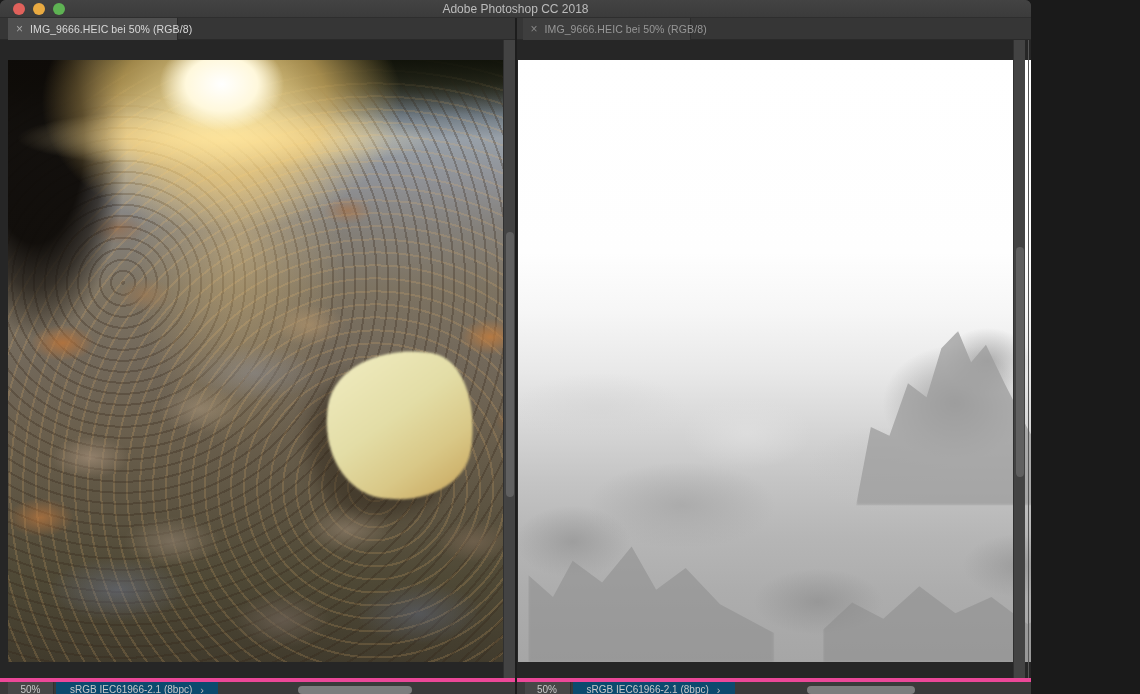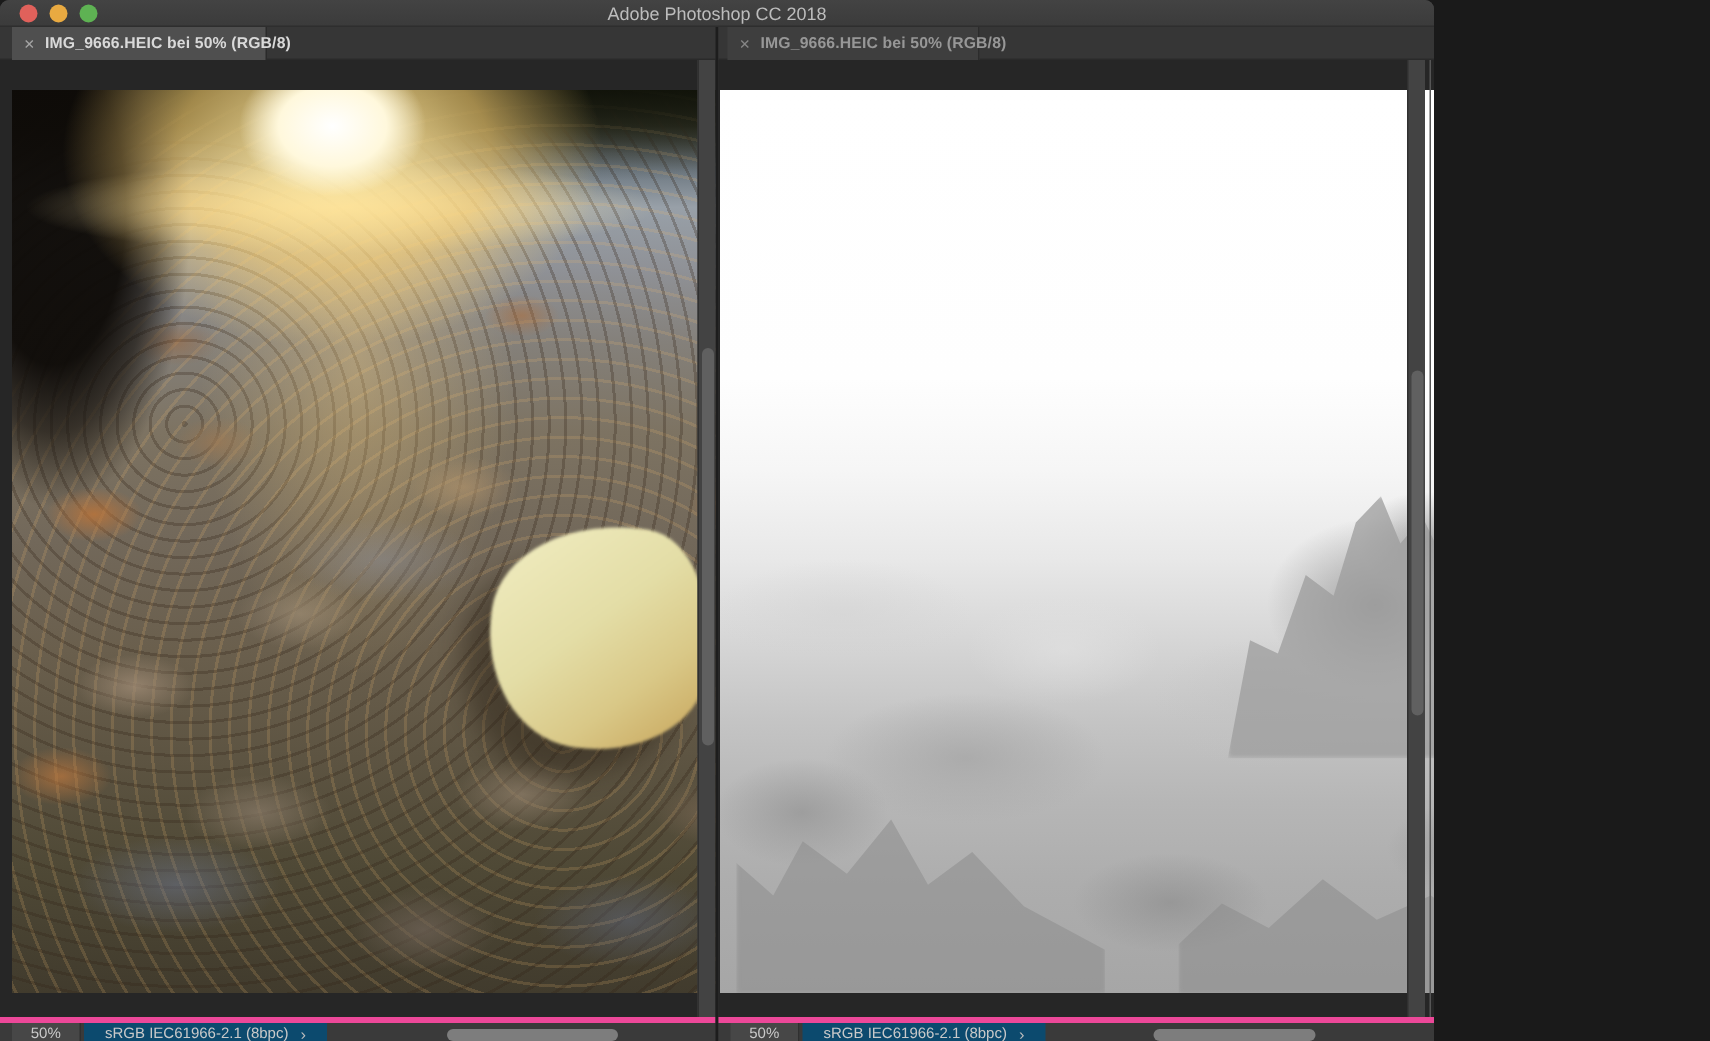--- a/index.html
+++ b/index.html
@@ -1,18 +1,18 @@
 <!DOCTYPE html>
 <html><head>
 <meta charset="utf-8">
 <style>
   html,body{margin:0;padding:0;background:#1a1a1a;}
   *{box-sizing:border-box;}
   .ps-window{
-    position:relative;width:956px;height:694px;
+    position:relative;width:1031px;height:694px;
     background:#3a3a3a;overflow:hidden;border-radius:6px 6px 0 0;
     font-family:"Liberation Sans","DejaVu Sans",sans-serif;
     -webkit-font-smoothing:antialiased;
   }
   
   .titlebar{
     position:relative;height:18px;
     background:linear-gradient(180deg,#434343,#3b3b3b);
     border-bottom:1px solid #2e2e2e;
   }
@@ -31,21 +31,21 @@
   .tabbar{height:22px;background:#363636;border-bottom:1px solid #2a2a2a;position:relative;flex:0 0 22px;}
   .tab{
     position:absolute;top:0;height:22px;display:flex;align-items:center;
     padding:0 10px 0 8px;gap:7px;white-space:nowrap;
   }
   .pane-left .tab{left:8px;width:170px;background:#4f4f4f;border-right:1px solid #2a2a2a;}
   .pane-right .tab{left:6px;width:168px;background:#3e3e3e;border-right:1px solid #2c2c2c;}
   .tab-close{font-size:12px;line-height:12px;}
   .pane-left .tab-close{color:#a5a5a5;}
   .pane-right .tab-close{color:#868686;}
-  .tab-label{font-size:10.5px;font-weight:700;letter-spacing:.1px;}
+  .tab-label{font-size:10.5px;font-weight:400;letter-spacing:.1px;}
   .pane-left .tab-label{color:#d9d9d9;}
   .pane-right .tab-label{color:#979797;}
   
   .canvas{position:relative;flex:1 1 auto;background:#262626;overflow:hidden;}
   .photo{position:absolute;top:20px;height:602px;}
   .pane-left .photo{left:8px;width:548px;}
   .pane-right .photo{left:1px;width:546px;}
   
   .photo-leaves{
     background:

